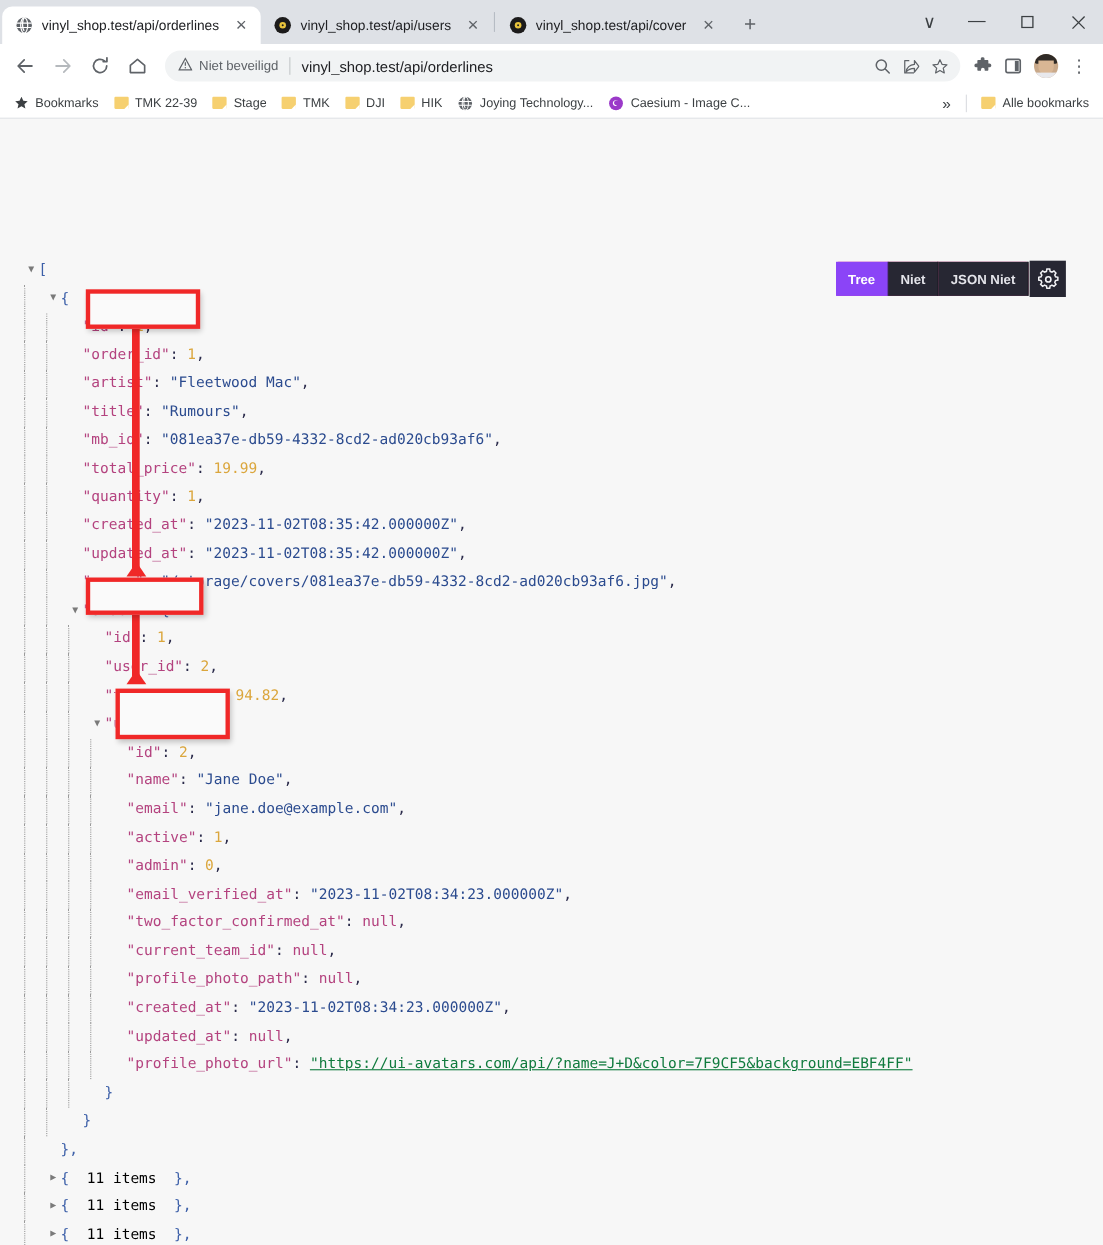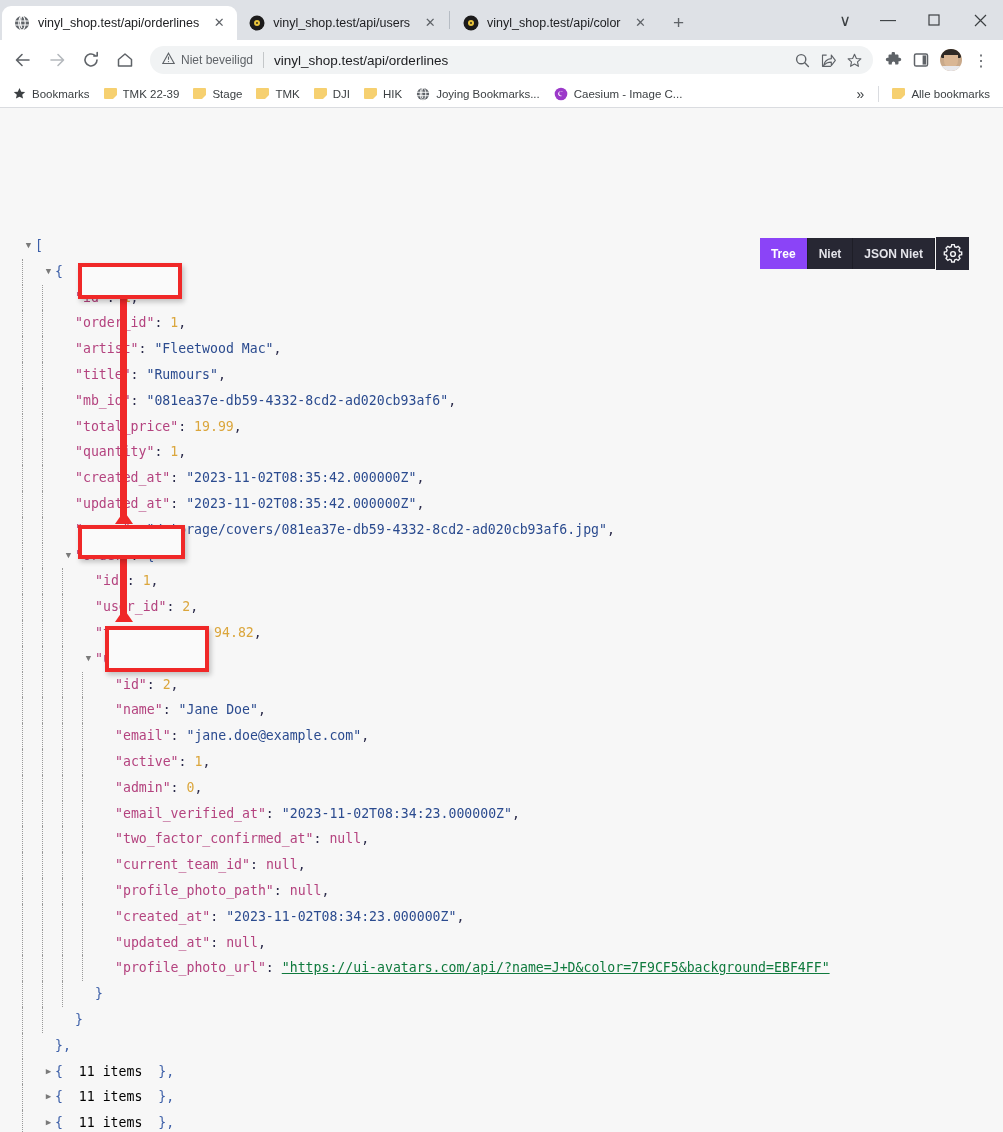--- a/index.html
+++ b/index.html
@@ -214,21 +214,21 @@
     <div class="tab-sep"></div>
 
     <div class="tab">
       <span class="favicon">
         <svg width="16" height="16" viewBox="0 0 16 16">
             <circle cx="8" cy="8" r="7.5" fill="#1c1b1b"></circle>
             <circle cx="8" cy="8" r="3" fill="#e8c33c"></circle>
             <circle cx="8" cy="8" r="0.9" fill="#1c1b1b"></circle>
           </svg>
       </span>
-      <span class="tab-title">vinyl_shop.test/api/color</span>
+      <span class="tab-title">vinyl_shop.test/api/cover</span>
       <span class="tab-close">✕</span>
     </div>
 
     <div id="new-tab-btn">+</div>
 
     <div id="win-controls">
       <div id="tabsearch-btn">∨</div>
       <div class="win-btn">—</div>
       <div class="win-btn">
         <svg width="12" height="12" viewBox="0 0 12 12">
@@ -349,21 +349,21 @@
       <span class="bm-label">HIK</span>
     </div>
     <div class="bm">
       <span class="bm-ico">
         <svg width="14" height="14" viewBox="0 0 16 16">
             <circle cx="8" cy="8" r="7" fill="#5f6368"></circle>
             <path d="M8 1c-2 2.2-2 9.8 0 12M1.3 6h13.4M1.3 10h13.4" stroke="#fff" stroke-width="1.1" fill="none"></path>
             <ellipse cx="8" cy="8" rx="3.2" ry="7" stroke="#fff" stroke-width="1.1" fill="none"></ellipse>
           </svg>
       </span>
-      <span class="bm-label">Joying Bookmarks...</span>
+      <span class="bm-label">Joying Technology...</span>
     </div>
     <div class="bm">
       <span class="bm-ico">
         <svg width="14" height="14" viewBox="0 0 16 16">
             <circle cx="8" cy="8" r="7.2" fill="#9b39c9"></circle>
             <path d="M10.6 5.2C9 4 6.4 4.8 6 6.8c-.4 2.1 1.6 3.6 3.3 3.1-1.9 1.6-4.6.2-4.6-2.1 0-2.6 3.2-4.2 5.9-2.6z" fill="#fff"></path>
           </svg>
       </span>
       <span class="bm-label">Caesium - Image C...</span>
     </div>

